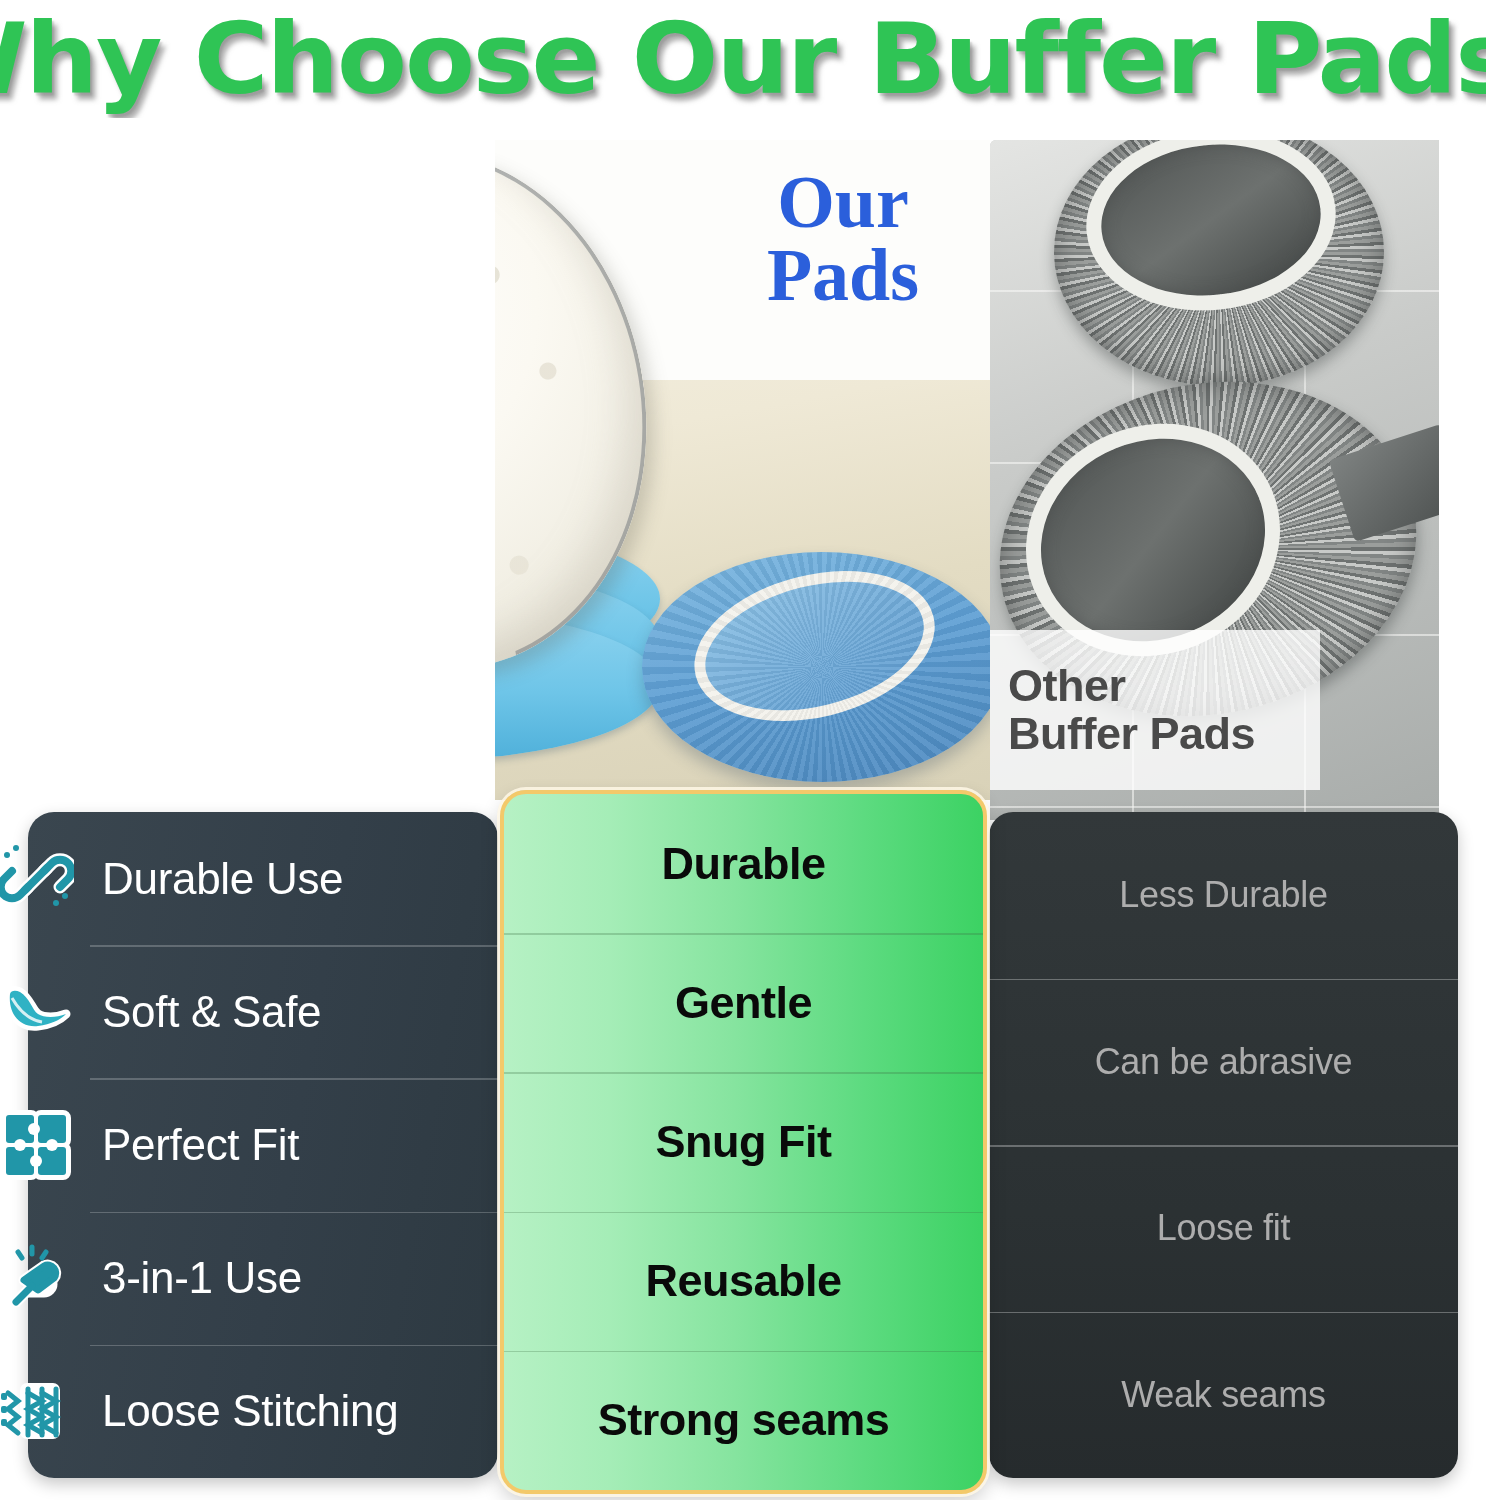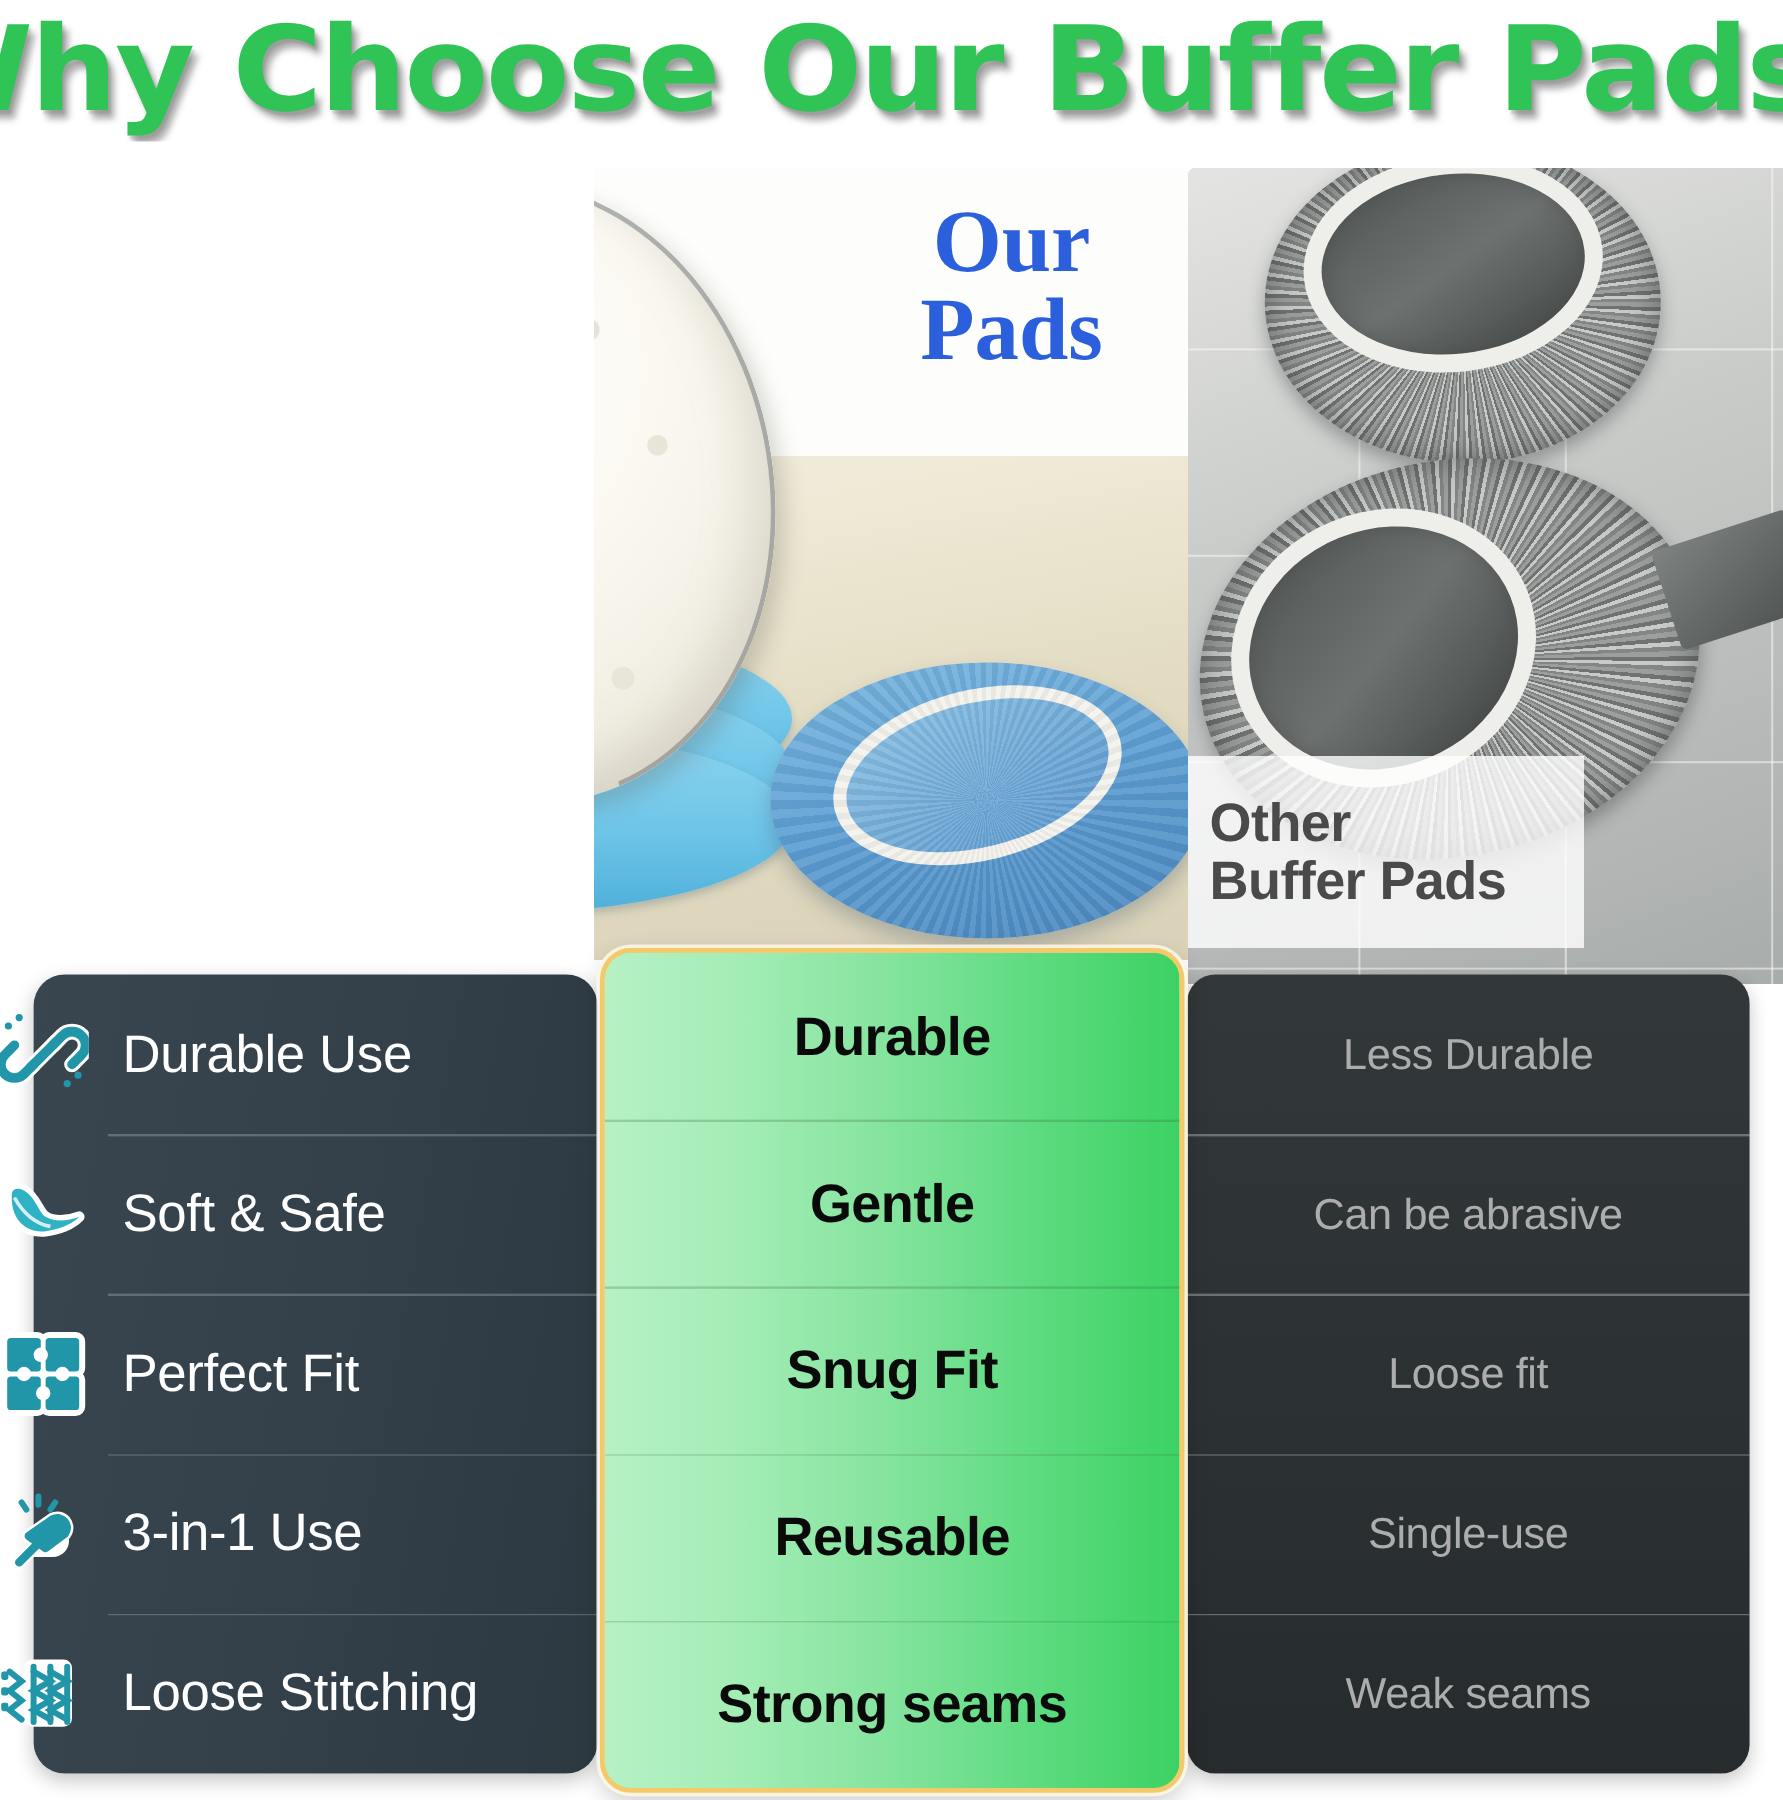--- a/index.html
+++ b/index.html
@@ -154,21 +154,21 @@
     border-radius:50%;
     background: repeating-conic-gradient(from 0deg at 50% 50%,
         rgba(255,255,255,0.11) 0deg 2.5deg, rgba(0,0,0,0.06) 2.5deg 5deg);
     opacity: .75;
   }
 
   
   .photo-others {
     position: absolute;
     left: 990px; top: 0;
-    width: 496px; height: 680px;
+    width: 449px; height: 680px;
     background:
       linear-gradient(140deg,#cfd1d0 0%, #b9bcbb 30%, #9b9f9e 60%, #868a89 100%);
     overflow: hidden;
     border-top-left-radius: 6px;
   }
   .tile-grid {
     position:absolute; inset:0;
     background-image:
       linear-gradient(90deg, rgba(250,250,248,0.55) 2px, transparent 2px),
       linear-gradient(0deg, rgba(250,250,248,0.55) 2px, transparent 2px),
@@ -540,19 +540,16 @@
     <div class="orow">
       <span>Less Durable</span>
     </div>
     <div class="orow">
       <span>Can be abrasive</span>
     </div>
     <div class="orow">
       <span>Loose fit</span>
     </div>
     <div class="orow">
-      <span>Single-use</span>
-    </div>
-    <div class="orow">
       <span>Weak seams</span>
     </div>
   </div>
 </div>
 
 </body></html>

